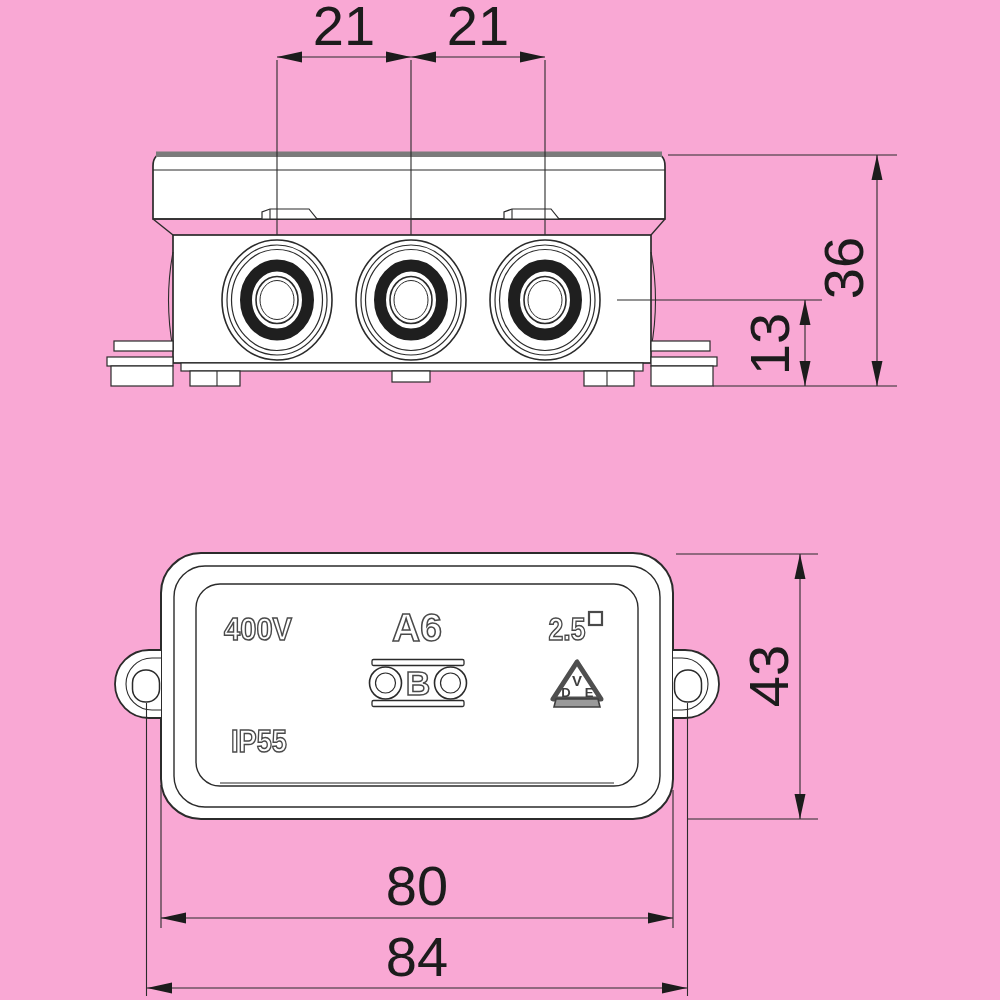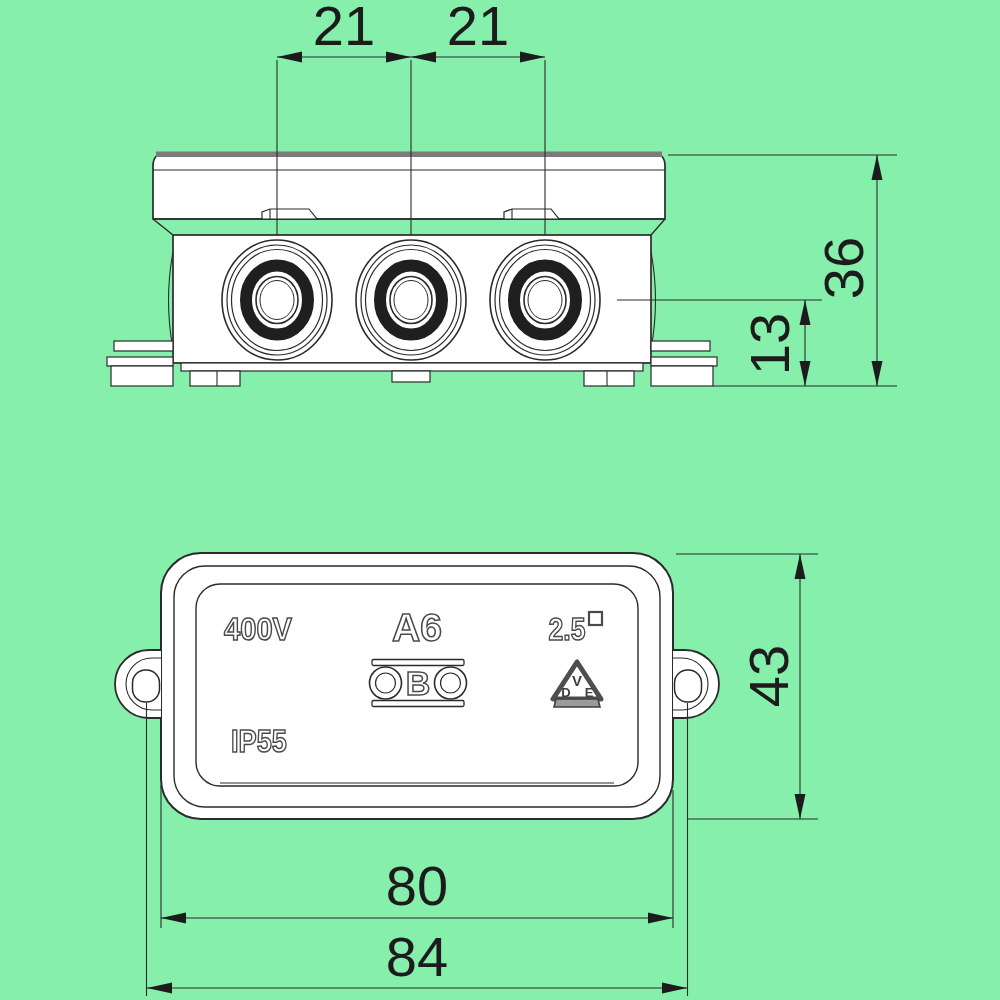--- a/index.html
+++ b/index.html
@@ -1,16 +1,16 @@
 <!DOCTYPE html>
 <html><head>
 <meta charset="utf-8">
 <style>
   html,body{margin:0;padding:0;background:#ffffff;}
-  .stage{width:1000px;height:1000px;position:relative;background:#86efac;overflow:hidden;}
+  .stage{width:1000px;height:1000px;position:relative;background:#f9a8d4;overflow:hidden;}
   svg{display:block;}
   svg text{font-family:"Liberation Sans","DejaVu Sans",sans-serif;}
   .ln{stroke:#2b2b2b;fill:none;}
   .thin{stroke:#2b2b2b;stroke-width:1.1;fill:none;}
   .fw{fill:#ffffff;stroke:#2b2b2b;}
   .dim{fill:#1c1c1c;font-size:56px;text-anchor:middle;}
   .mark{fill:#ffffff;stroke-width:1.5;font-weight:bold;text-anchor:middle;}
   .vdeletter{fill:#3f3f3f;font-weight:bold;text-anchor:middle;stroke:none;}
   .arr{fill:#1c1c1c;stroke:none;}
 </style>

